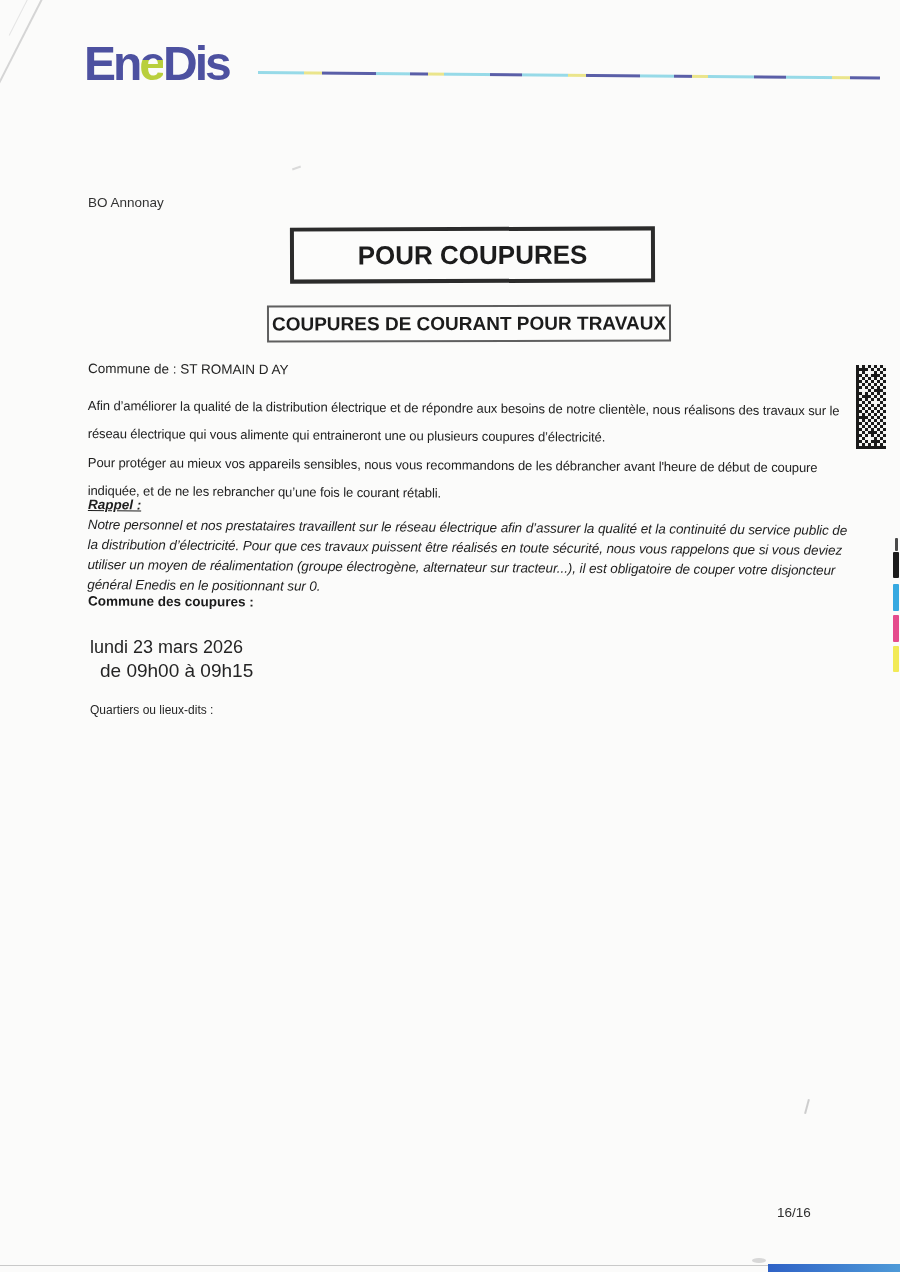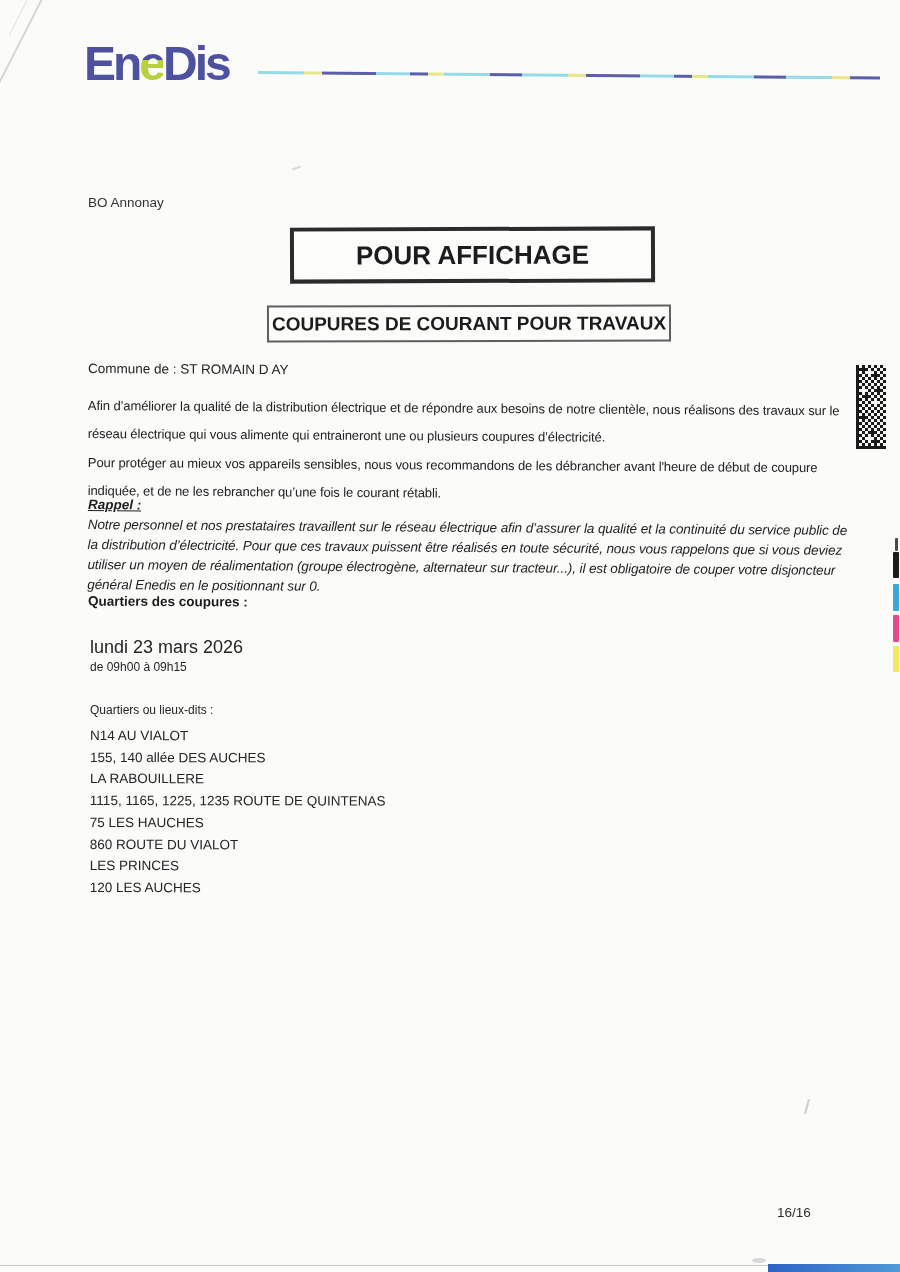--- a/index.html
+++ b/index.html
@@ -66,21 +66,21 @@
   .rappel {
     position:absolute; left:88px; top:497px; width:770px;
     font-style:italic; transform:rotate(0.45deg); transform-origin:left top; color:#1f1f1f;
   }
   .rappel-label { font-size:13.5px; font-weight:700; text-decoration:underline; margin-bottom:3px; }
   .rappel-text  { font-size:13.5px; line-height:20px; letter-spacing:-0.1px; }
 
   .horaires { position:absolute; left:88px; top:594px; font-size:13.5px; font-weight:700; transform:rotate(0.3deg); color:#1b1b1b; }
 
   .schedule-date { position:absolute; left:90px; top:637px; font-size:18px; }
-  .schedule-time { position:absolute; left:90px; top:660px; font-size:12px; }
+  .schedule-time { position:absolute; left:100px; top:660px; font-size:19px; }
 
   .quartiers { position:absolute; left:90px; top:703px; font-size:12px; }
   .addresses { position:absolute; left:90px; top:725px; font-size:13.5px; line-height:21.7px; transform:rotate(0.1deg); transform-origin:left top; }
   .addresses div { white-space:nowrap; }
 
   
   .barcode { position:absolute; left:856px; top:365px; width:30px; height:84px; }
   .print-mark { position:absolute; left:893px; width:6px; border-radius:1px; }
   .pm-pre { left:895px; width:3px; top:538px; height:13px; background:#4a4a4a; }
   .pm-k { top:552px; height:26px; background:#1c1c1c; }
@@ -115,50 +115,40 @@
   <div class="crease-1"></div>
   <div class="crease-2"></div>
   <div class="mark-2"></div>
 
   <div class="logo"><span>En</span><span class="e-green">e</span><span>Dis</span></div>
   <div class="header-rule"></div>
 
   <div class="sender">BO Annonay</div>
 
   <div class="banner-affichage">
-    <span>POUR AFFICHAGE</span>
+    <span>POUR COUPURES</span>
   </div>
   <div class="banner-coupures">
     <span>COUPURES DE COURANT POUR TRAVAUX</span>
   </div>
 
   <div class="commune">Commune de : ST ROMAIN D AY</div>
   <div class="para para-intro">Afin d’améliorer la qualité de la distribution électrique et de répondre aux besoins de notre clientèle, nous réalisons des travaux sur le réseau électrique qui vous alimente qui entraineront une ou plusieurs coupures d’électricité.</div>
   <div class="para para-advice">Pour protéger au mieux vos appareils sensibles, nous vous recommandons de les débrancher avant l'heure de début de coupure indiquée, et de ne les rebrancher qu’une fois le courant rétabli.</div>
 
   <div class="rappel">
     <div class="rappel-label">Rappel :</div>
     <div class="rappel-text">Notre personnel et nos prestataires travaillent sur le réseau électrique afin d’assurer la qualité et la continuité du service public de la distribution d’électricité. Pour que ces travaux puissent être réalisés en toute sécurité, nous vous rappelons que si vous deviez utiliser un moyen de réalimentation (groupe électrogène, alternateur sur tracteur...), il est obligatoire de couper votre disjoncteur général Enedis en le positionnant sur 0.</div>
   </div>
 
-  <div class="horaires">Quartiers des coupures :</div>
+  <div class="horaires">Commune des coupures :</div>
   <div class="schedule-date">lundi 23 mars 2026</div>
   <div class="schedule-time">de 09h00 à 09h15</div>
 
   <div class="quartiers">Quartiers ou lieux-dits :</div>
-  <div class="addresses">
-    <div>N14 AU VIALOT</div>
-    <div>155, 140 allée DES AUCHES</div>
-    <div>LA RABOUILLERE</div>
-    <div>1115, 1165, 1225, 1235 ROUTE DE QUINTENAS</div>
-    <div>75 LES HAUCHES</div>
-    <div>860 ROUTE DU VIALOT</div>
-    <div>LES PRINCES</div>
-    <div>120 LES AUCHES</div>
-  </div>
 
   <div class="barcode">
     <svg width="30" height="84" viewBox="0 0 30 84" xmlns="http://www.w3.org/2000/svg">
       <defs>
         <pattern id="dm" width="6" height="6" patternUnits="userSpaceOnUse">
           <rect width="6" height="6" fill="#f4f4f2"></rect>
           <rect width="3" height="3" fill="#1a1a1a"></rect>
           <rect x="3" y="3" width="3" height="3" fill="#1a1a1a"></rect>
         </pattern>
       </defs>

